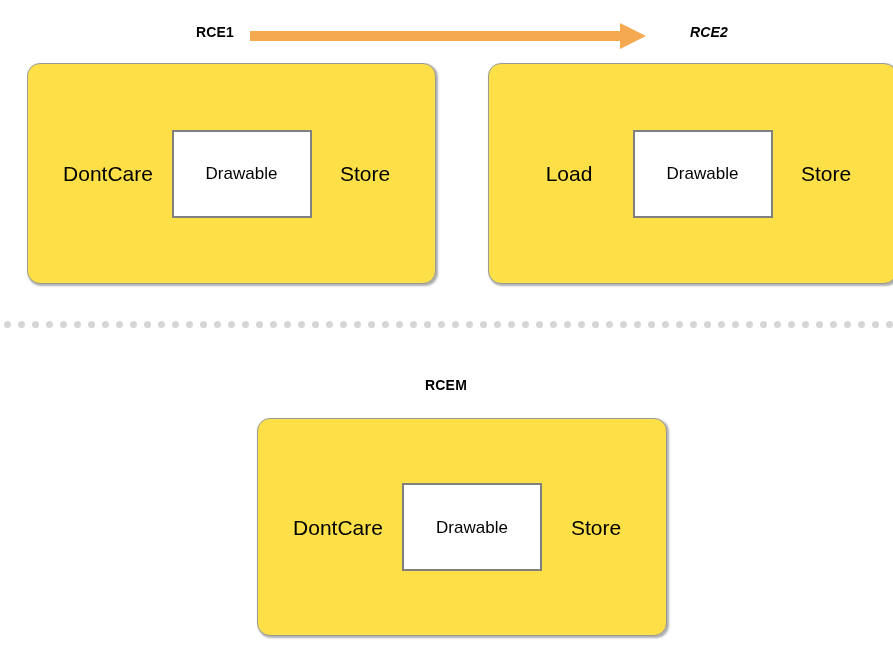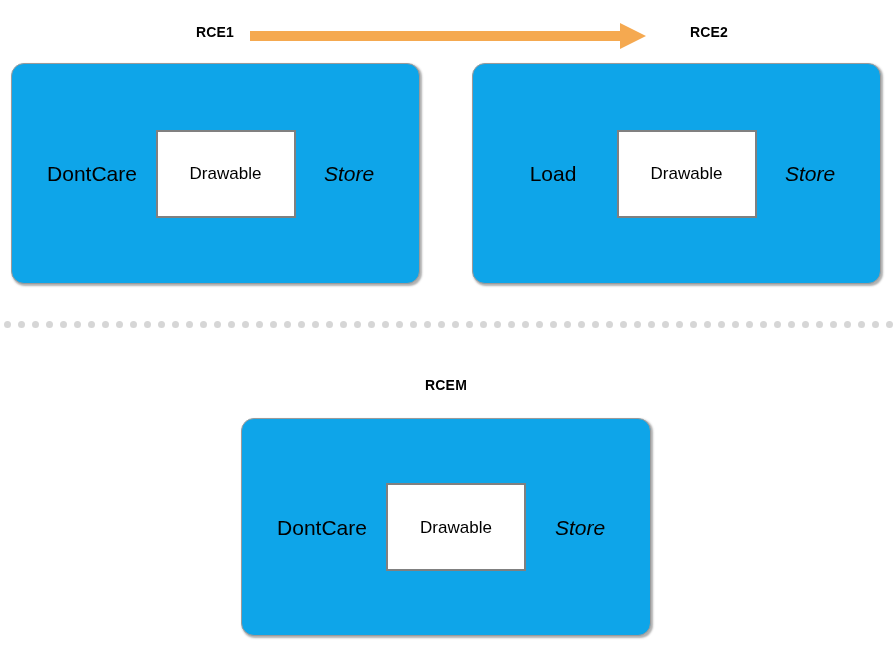--- a/index.html
+++ b/index.html
@@ -36,40 +36,41 @@
   }
   #title-rce1 {
     left: 0;
     top: 25px;
     width: 430px;
     text-align: center;
     
     text-indent: 0;
   }
   #title-rce1 { left: 152px; top: 25px; width: 126px; text-align: center; }
-  #title-rce2 { left: 646px; top: 25px; width: 126px; text-align: center; }
+  #title-rce2 { left: 646px; top: 25px; width: 126px; text-align: center; font-style: italic; }
   #title-rcem { left: 383px; top: 378px; width: 126px; text-align: center; }
 
   
   .arrow {
     position: absolute;
     left: 250px;
     top: 22px;
     width: 396px;
     height: 28px;
   }
 
   
   .rce-box {
     position: absolute;
-    background: #0ea5e9;
+    background: #fde047;
     border: 1px solid #9a9a9a;
     border-radius: 13px;
     box-sizing: border-box;
     box-shadow: 1.5px 1.5px 2px rgba(80,80,80,0.45);
+    margin-left: 16px;
   }
   #box-rce1 { left: 11px;  top: 63px;  width: 409px; height: 221px; }
   #box-rce2 { left: 472px; top: 63px;  width: 409px; height: 221px; }
   #box-rcem { left: 241px; top: 418px; width: 410px; height: 218px; }
 
   
   .slot-row {
     position: absolute;
     left: 0;
     right: 0;
@@ -101,21 +102,21 @@
     align-items: center;
     justify-content: center;
     flex: 0 0 auto;
   }
   .drawable-box .slot-label {
     font-size: 17px;
   }
 
   
   .slot-left  { width: 116px; }
-  .slot-right { width: 96px; font-style: italic; }
+  .slot-right { width: 96px; }
 
   
   .dotted-divider {
     position: absolute;
     left: 0;
     top: 321px;
     width: 893px;
     height: 8px;
   }
   .dotted-divider .dot {

